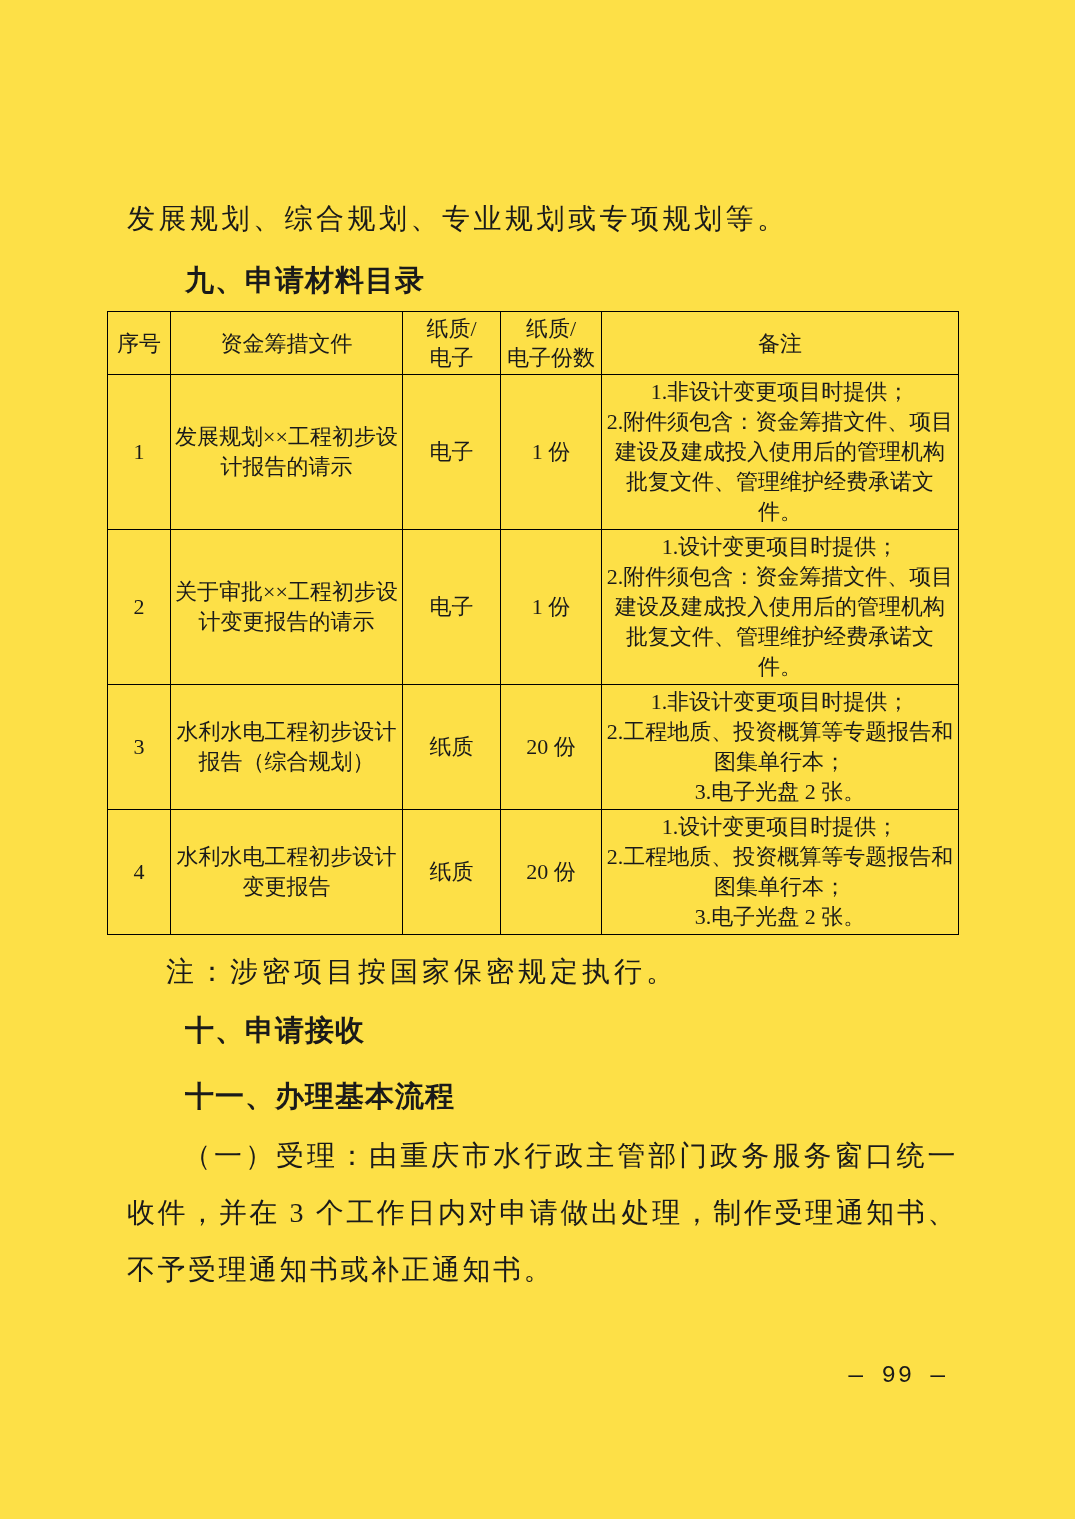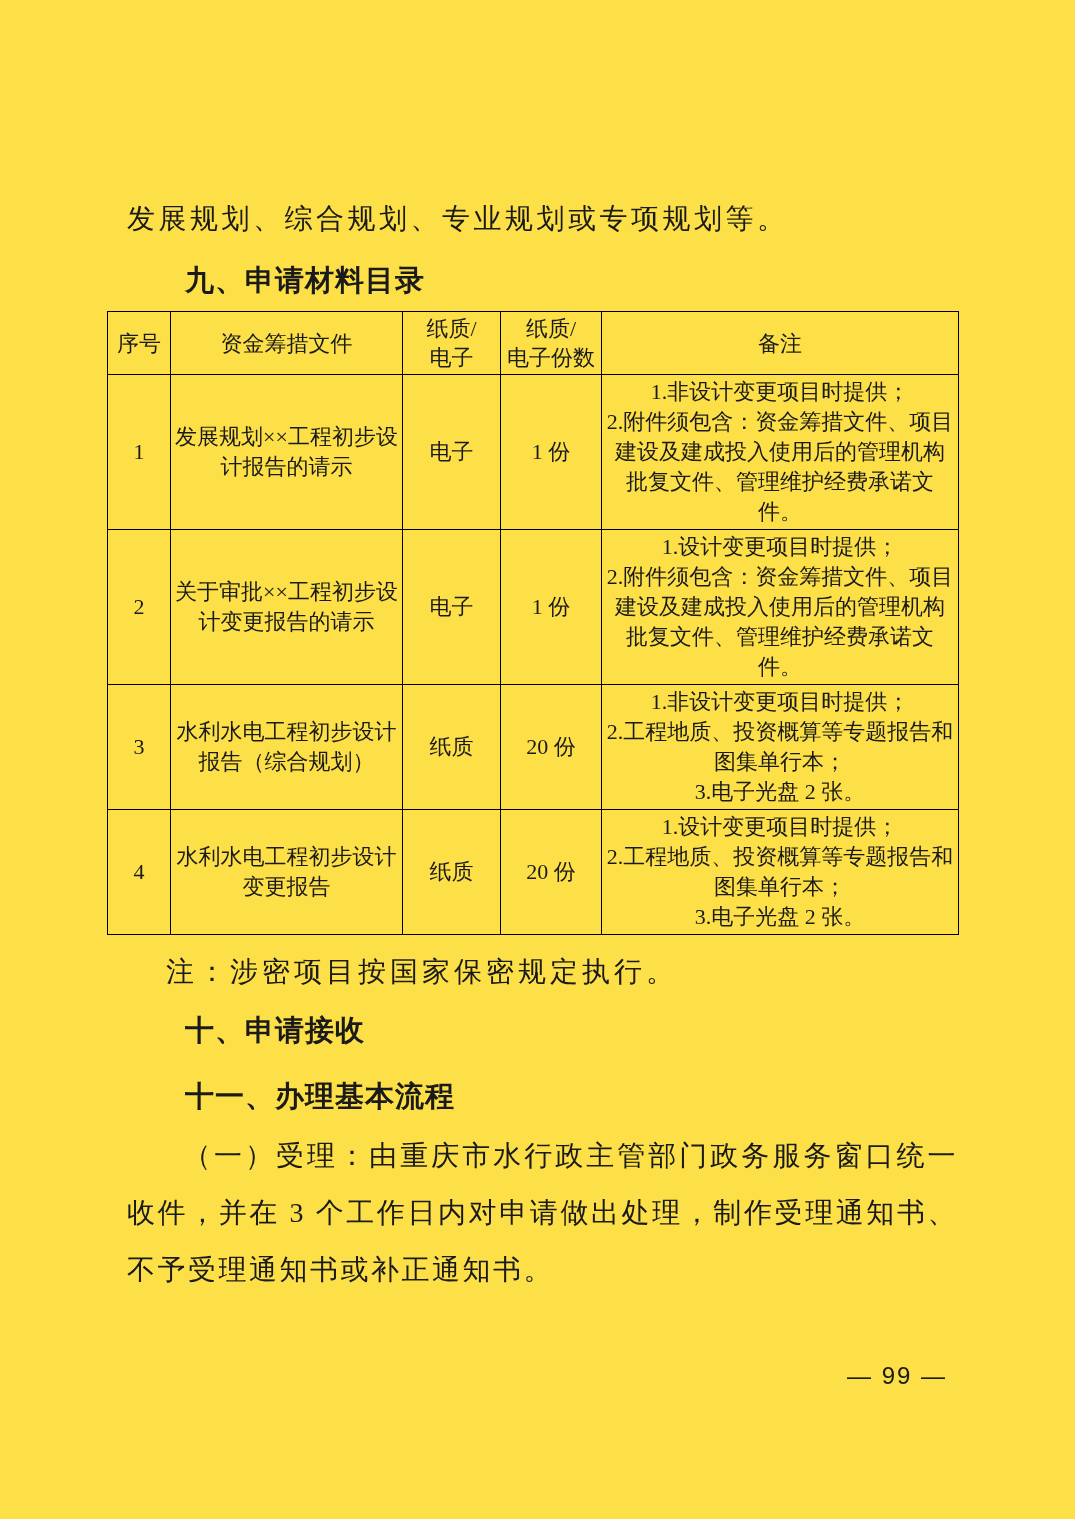--- a/index.html
+++ b/index.html
@@ -78,21 +78,21 @@
   .para {
     text-indent: 2em;
   }
   .heading-eleven { margin-top: 14px; margin-bottom: 10px; }
   .page-number {
     position: absolute;
     top: 1362px;
     right: 128px;
     font-size: 24px;
     letter-spacing: 2px;
-    font-family: Liberation Sans, sans-serif;
+    font-family: Liberation Mono, monospace;
   }
 </style>
 </head>
 <body>
 
 <div class="page">
   <div class="content">
 
     <p class="body-text intro-tail">发展规划、综合规划、专业规划或专项规划等。</p>
 

